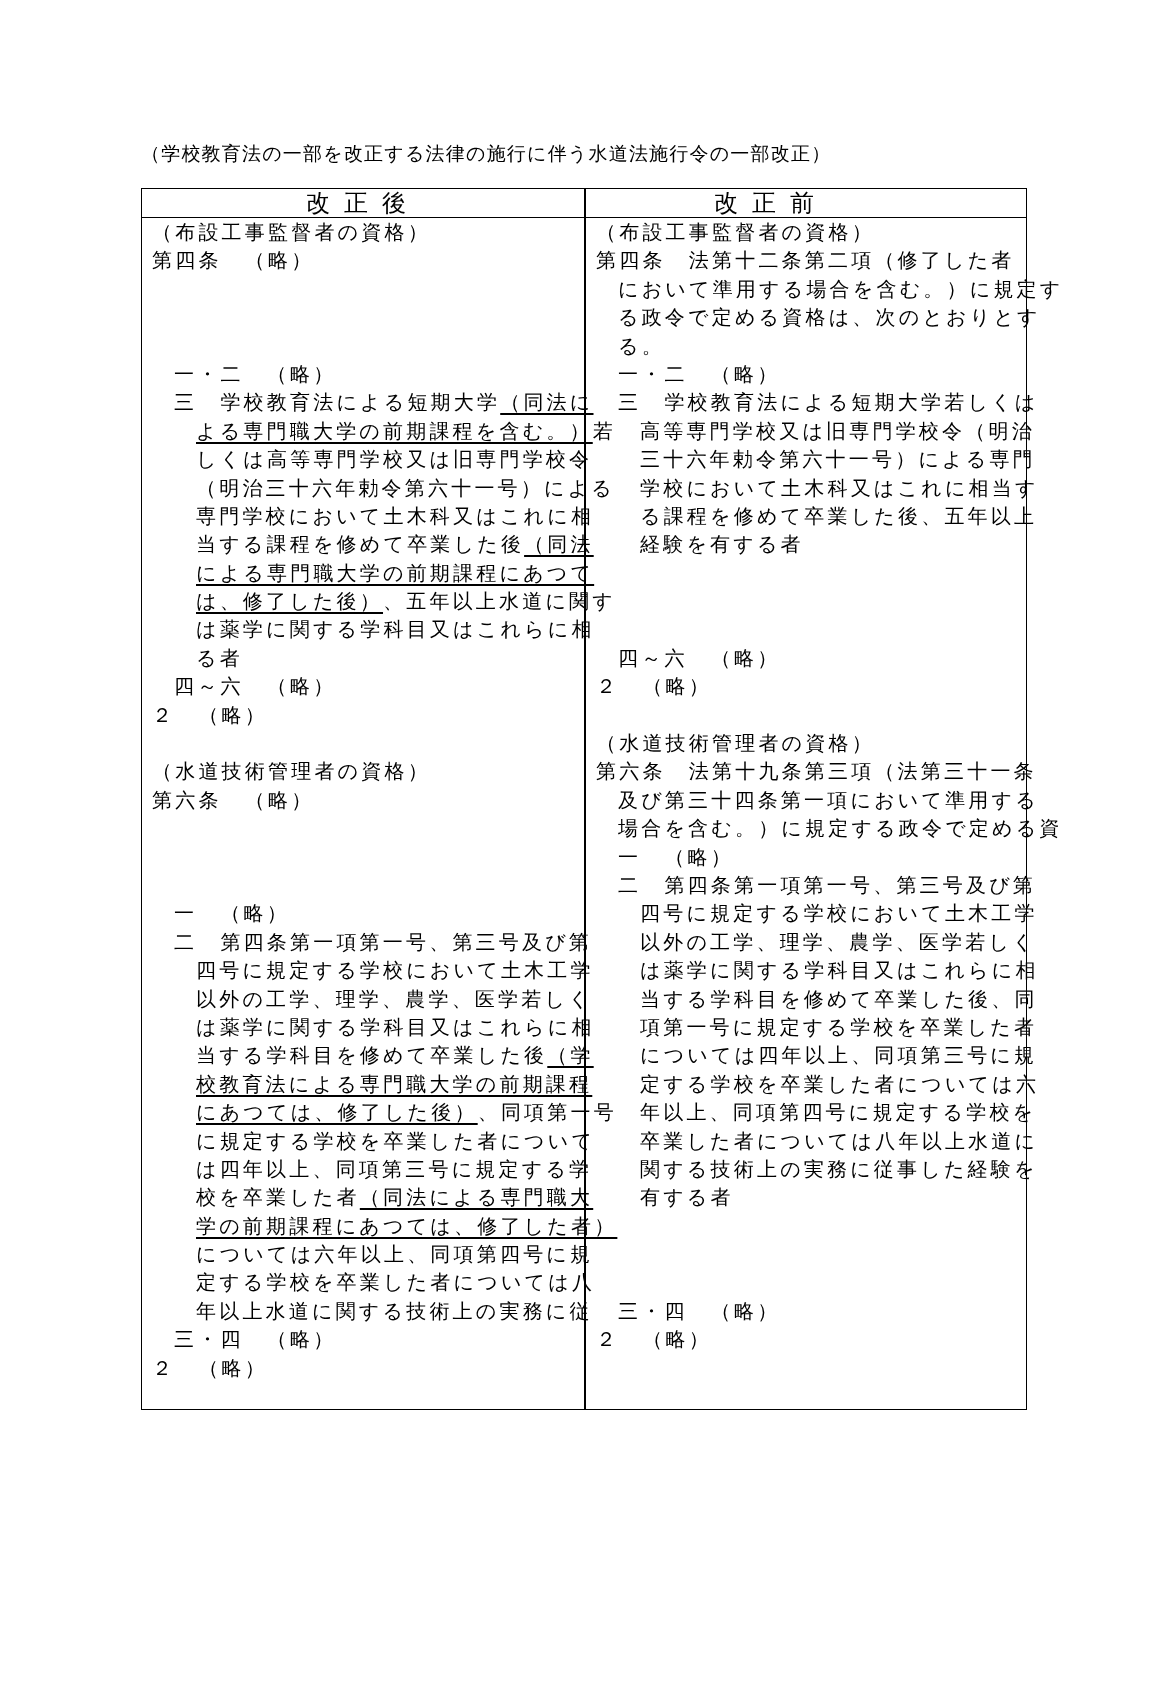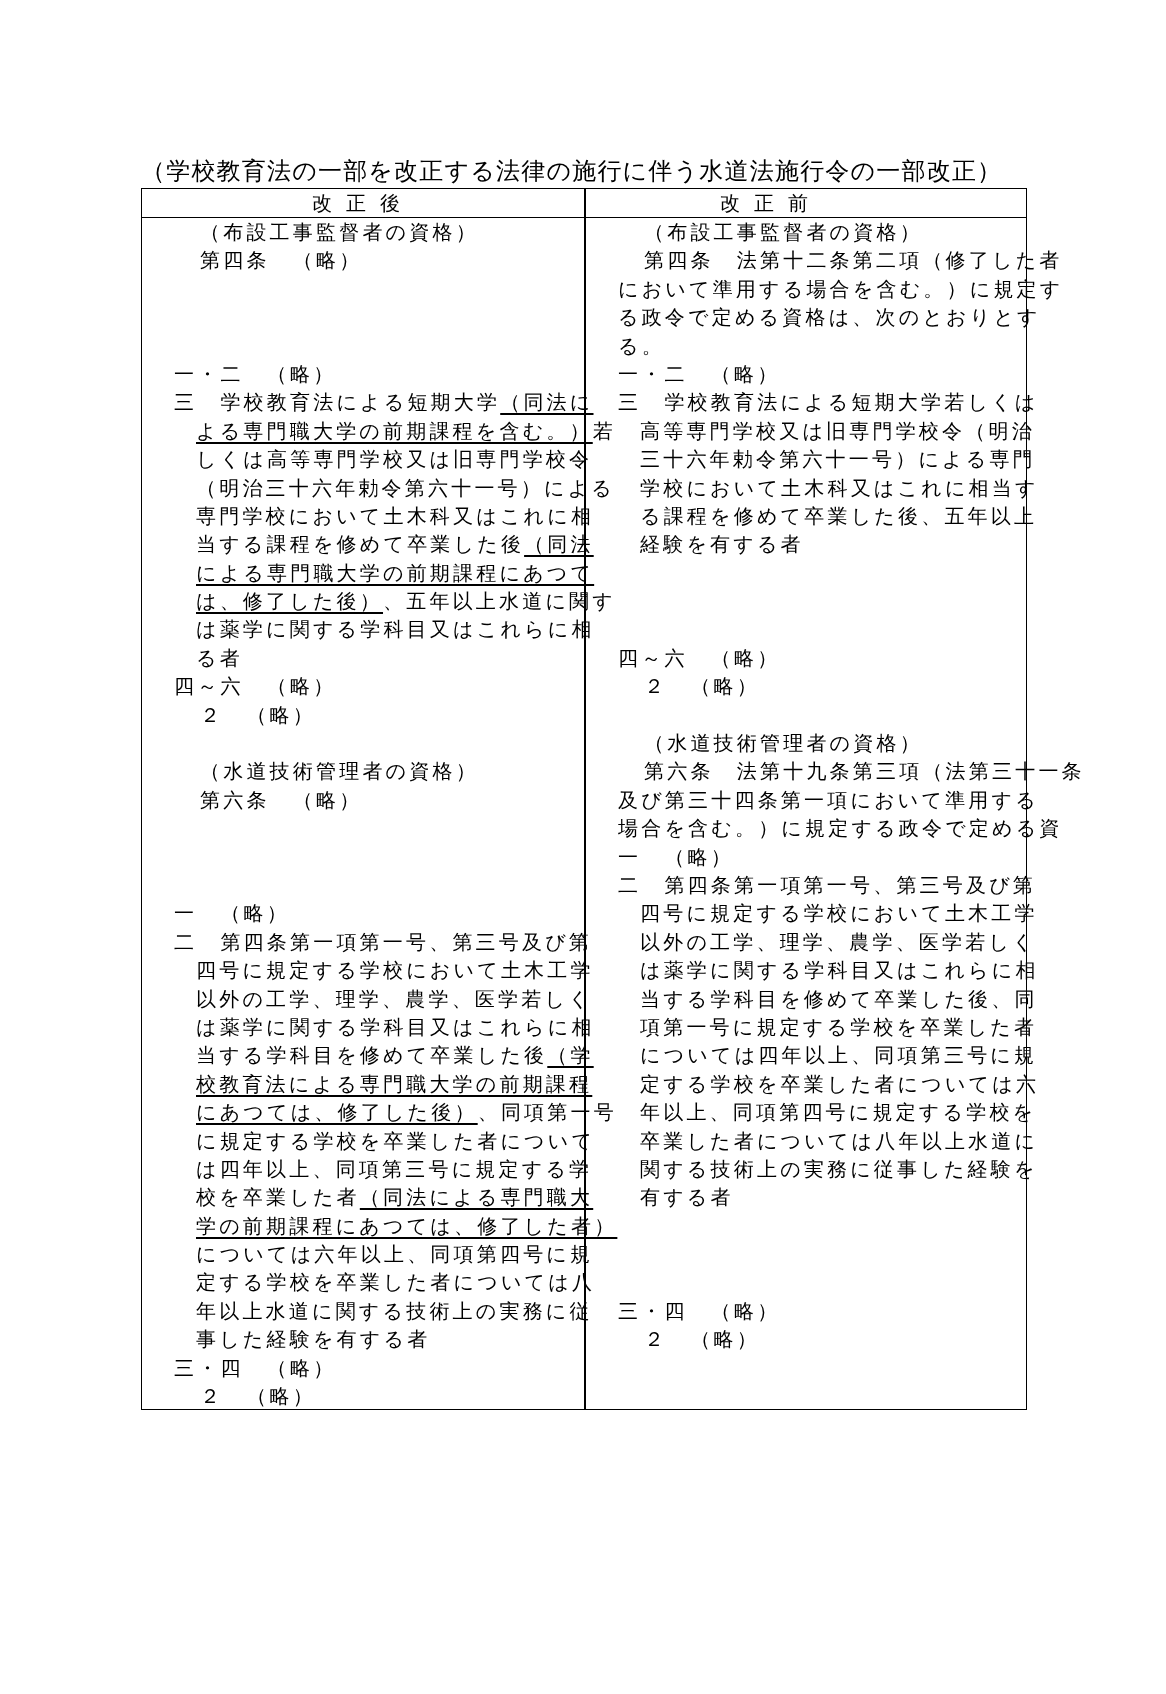--- a/index.html
+++ b/index.html
@@ -1,34 +1,34 @@
 <!DOCTYPE html>
 <html><head>
 <meta charset="utf-8">
 <style>
   html, body { margin: 0; padding: 0; background: #ffffff; }
   body { width: 1166px; height: 1694px; position: relative; overflow: hidden;
          font-family: "DejaVu Sans", sans-serif; color: #000; }
-  .title { position: absolute; left: 141px; top: 157px; font-size: 24px; line-height: 28px;
+  .title { position: absolute; left: 141px; top: 139px; font-size: 19px; line-height: 28px;
            white-space: nowrap; letter-spacing: 1.2px; }
   .table { position: absolute; left: 141px; top: 188px; width: 886px; height: 1222px;
            border: 1.5px solid #000; box-sizing: border-box; }
   .header { position: absolute; left: 0; top: 0; width: 100%; height: 29px;
             border-bottom: 1.5px solid #000; box-sizing: border-box; }
   .hcell { position: absolute; top: 0; height: 28px; line-height: 28px; text-align: center;
-           font-size: 20px; letter-spacing: 14px; }
+           font-size: 24px; letter-spacing: 14px; }
   .hcell.left { left: 0; width: 442px; }
   .hcell.right { left: 443px; width: 372px; }
   .divider { position: absolute; left: 442px; top: 0; width: 1.5px; height: 100%; background: #000; }
   .col { position: absolute; top: 29px; width: 440px; }
   .col.left { left: 10px; }
   .col.right { left: 454px; }
   .line { height: 28.4px; line-height: 28.4px; font-size: 20px; white-space: nowrap;
           letter-spacing: 3.2px; }
-  .i0 { padding-left: 0; margin-left: 48px; }
+  .i0 { padding-left: 0; }
   .i1 { padding-left: 22px; }
   .i2 { padding-left: 44px; }
   .u { text-decoration: underline; text-underline-offset: 4px; text-decoration-thickness: 1.5px; }
 </style>
 </head>
 <body>
 
 <div class="title">（学校教育法の一部を改正する法律の施行に伴う水道法施行令の一部改正）</div>
 
 <div class="table">
@@ -70,21 +70,20 @@
       <div class="line i2"><span>当する学科目を修めて卒業した後</span><span class="u">（学</span></div>
       <div class="line i2"><span class="u">校教育法による専門職大学の前期課程</span></div>
       <div class="line i2"><span class="u">にあつては、修了した後）</span><span>、同項第一号</span></div>
       <div class="line i2"><span>に規定する学校を卒業した者について</span></div>
       <div class="line i2"><span>は四年以上、同項第三号に規定する学</span></div>
       <div class="line i2"><span>校を卒業した者</span><span class="u">（同法による専門職大</span></div>
       <div class="line i2"><span class="u">学の前期課程にあつては、修了した者）</span></div>
       <div class="line i2"><span>については六年以上、同項第四号に規</span></div>
       <div class="line i2"><span>定する学校を卒業した者については八</span></div>
       <div class="line i2"><span>年以上水道に関する技術上の実務に従</span></div>
-      <div class="line i2"><span>事した経験を有する者</span></div>
       <div class="line i1"><span>三・四　（略）</span></div>
       <div class="line i0"><span>２　（略）</span></div>
     </div>
   <div class="col right" id="col-before">
       <div class="line i0"><span>（布設工事監督者の資格）</span></div>
       <div class="line i0"><span>第四条　法第十二条第二項（修了した者</span></div>
       <div class="line i1"><span>において準用する場合を含む。）に規定す</span></div>
       <div class="line i1"><span>る政令で定める資格は、次のとおりとす</span></div>
       <div class="line i1"><span>る。</span></div>
       <div class="line i1"><span>一・二　（略）</span></div>

